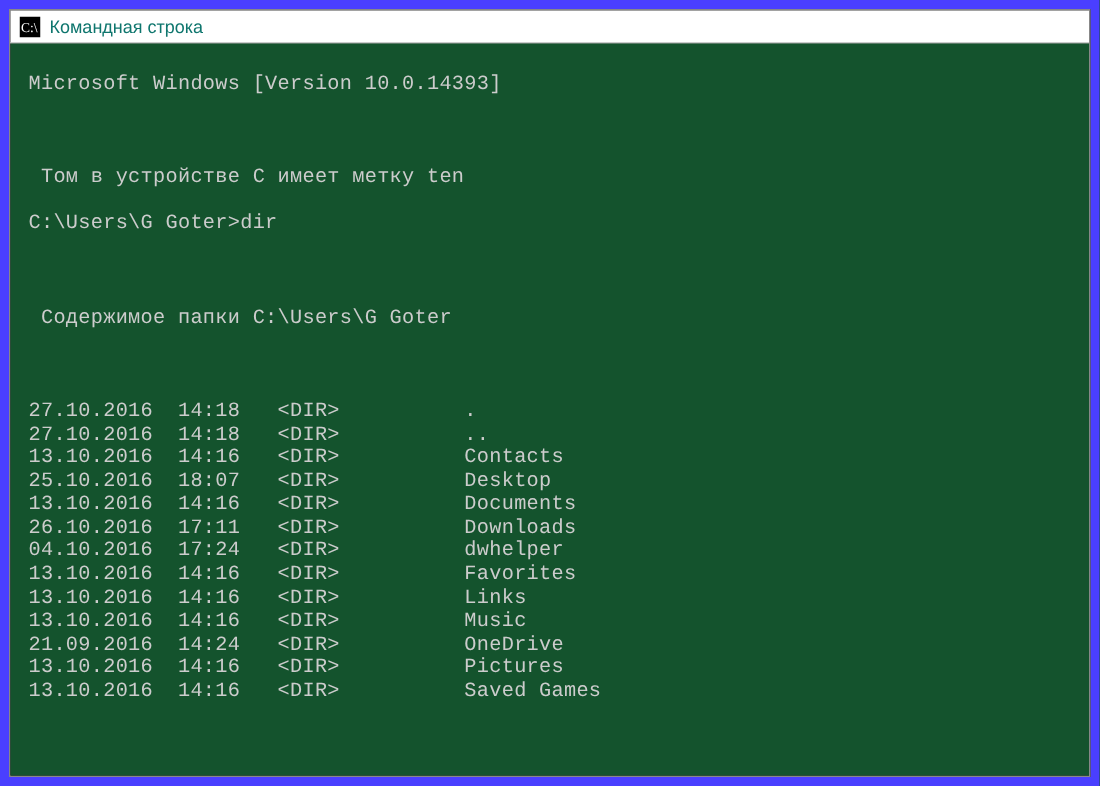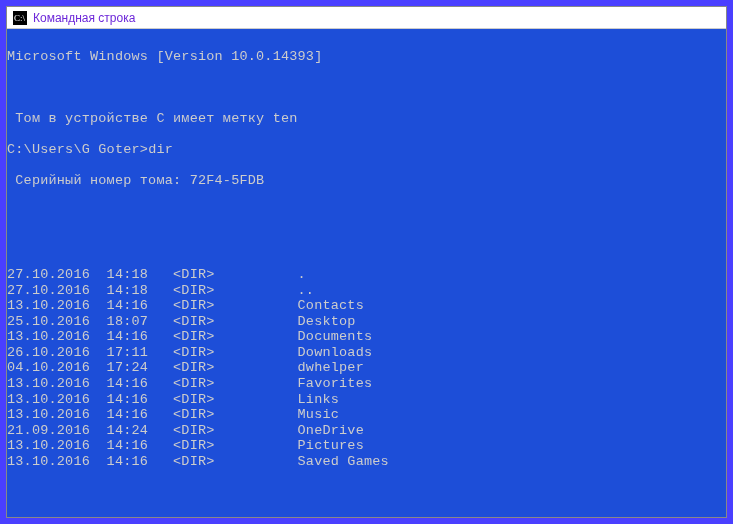--- a/index.html
+++ b/index.html
@@ -30,29 +30,29 @@
       width: 14px;
       height: 14px;
       margin-right: 6px;
       display: inline-flex;
       align-items: center;
       justify-content: center;
     }
     .titlebar-title {
       font-family: 'Segoe UI', Tahoma, sans-serif;
       font-size: 12px;
-      color: #6d28d9;
+      color: #0f766e;
     }
     .terminal {
       flex: 1;
-      background: #1d4ed8;
+      background: #14532d;
       color: #ccc;
       font-size: 13.5px;
       line-height: 15.6px;
-      padding: 4px 0;
+      padding: 4px 12px;
       white-space: pre;
       overflow: hidden;
       letter-spacing: 0.2px;
     }
     .row { white-space: pre; }
     @keyframes blink { 50% { opacity: 0; } }
   </style>
 </head>
 <body>
 
@@ -64,22 +64,22 @@
         <text x="1" y="10" font-size="9" fill="#fff" font-family="Consolas">C:\</text>
       </svg>
     </span>
     <span class="titlebar-title">Командная строка</span>
   </div>
   <div class="terminal">
 <div class="row">Microsoft Windows [Version 10.0.14393]</div>
 <div class="row"> </div>
 <div class="row"> Том в устройстве C имеет метку ten</div>
 <div class="row"><span>C:\Users\G Goter&gt;</span><span>dir</span></div>
-<div class="row"> Серийный номер тома: 72F4-5FDB</div>
 <div class="row"> </div>
+<div class="row"> Содержимое папки C:\Users\G Goter</div>
 <div class="row"> </div>
 <div id="entries"><div class="row">27.10.2016  14:18   &lt;DIR&gt;          .</div><div class="row">27.10.2016  14:18   &lt;DIR&gt;          ..</div><div class="row">13.10.2016  14:16   &lt;DIR&gt;          Contacts</div><div class="row">25.10.2016  18:07   &lt;DIR&gt;          Desktop</div><div class="row">13.10.2016  14:16   &lt;DIR&gt;          Documents</div><div class="row">26.10.2016  17:11   &lt;DIR&gt;          Downloads</div><div class="row">04.10.2016  17:24   &lt;DIR&gt;          dwhelper</div><div class="row">13.10.2016  14:16   &lt;DIR&gt;          Favorites</div><div class="row">13.10.2016  14:16   &lt;DIR&gt;          Links</div><div class="row">13.10.2016  14:16   &lt;DIR&gt;          Music</div><div class="row">21.09.2016  14:24   &lt;DIR&gt;          OneDrive</div><div class="row">13.10.2016  14:16   &lt;DIR&gt;          Pictures</div><div class="row">13.10.2016  14:16   &lt;DIR&gt;          Saved Games</div></div>
 
 
 
 
   </div>
 </div>
 
 </body></html>

